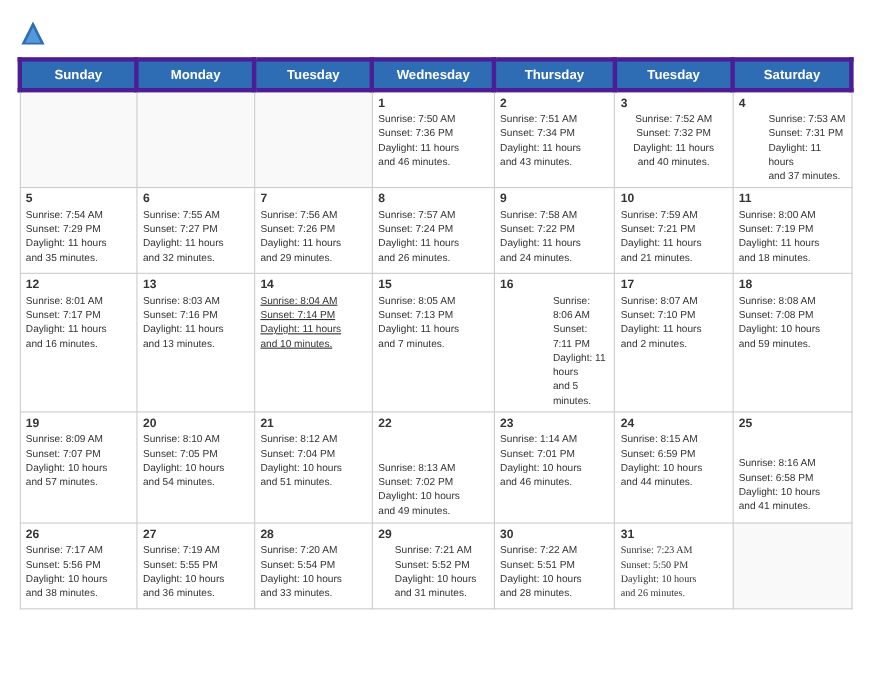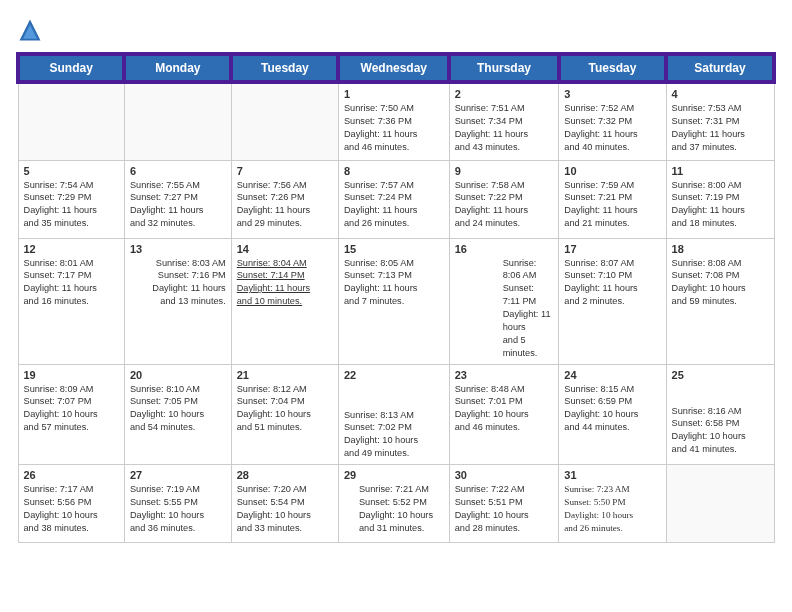--- a/index.html
+++ b/index.html
@@ -137,28 +137,28 @@
           </td>
           <td>
             <span class="day-number">2</span>
             <div class="day-info" style="white-space: pre-line;">Sunrise: 7:51 AM
 Sunset: 7:34 PM
 Daylight: 11 hours
 and 43 minutes.</div>
           </td>
           <td>
             <span class="day-number">3</span>
-            <div class="day-info" style="white-space: pre-line;">Sunrise: 7:52 AM
+            <div class="day-info" style="white-space: pre-line; text-align: center;">Sunrise: 7:52 AM
 Sunset: 7:32 PM
 Daylight: 11 hours
 and 40 minutes.</div>
           </td>
           <td>
             <span class="day-number">4</span>
-            <div class="day-info" style="white-space: pre-line;">Sunrise: 7:53 AM
+            <div class="day-info" style="white-space: pre-line; margin-left: 27px;">Sunrise: 7:53 AM
 Sunset: 7:31 PM
 Daylight: 11 hours
 and 37 minutes.</div>
           </td>
         </tr>
         <tr>
           <td>
             <span class="day-number">5</span>
             <div class="day-info" style="white-space: pre-line;">Sunrise: 7:54 AM
 Sunset: 7:29 PM
@@ -211,21 +211,21 @@
         <tr>
           <td>
             <span class="day-number">12</span>
             <div class="day-info" style="white-space: pre-line;">Sunrise: 8:01 AM
 Sunset: 7:17 PM
 Daylight: 11 hours
 and 16 minutes.</div>
           </td>
           <td>
             <span class="day-number">13</span>
-            <div class="day-info" style="white-space: pre-line; text-align: right;">Sunrise: 8:03 AM
+            <div class="day-info" style="white-space: pre-line;">Sunrise: 8:03 AM
 Sunset: 7:16 PM
 Daylight: 11 hours
 and 13 minutes.</div>
           </td>
           <td>
             <span class="day-number">14</span>
             <div class="day-info" style="white-space: pre-line; text-decoration: underline;">Sunrise: 8:04 AM
 Sunset: 7:14 PM
 Daylight: 11 hours
 and 10 minutes.</div>
@@ -283,21 +283,21 @@
           </td>
           <td>
             <span class="day-number">22</span>
             <div class="day-info" style="white-space: pre-line; margin-top: 28px;">Sunrise: 8:13 AM
 Sunset: 7:02 PM
 Daylight: 10 hours
 and 49 minutes.</div>
           </td>
           <td>
             <span class="day-number">23</span>
-            <div class="day-info" style="white-space: pre-line;">Sunrise: 8:48 AM
+            <div class="day-info" style="white-space: pre-line;">Sunrise: 1:14 AM
 Sunset: 7:01 PM
 Daylight: 10 hours
 and 46 minutes.</div>
           </td>
           <td>
             <span class="day-number">24</span>
             <div class="day-info" style="white-space: pre-line;">Sunrise: 8:15 AM
 Sunset: 6:59 PM
 Daylight: 10 hours
 and 44 minutes.</div>

